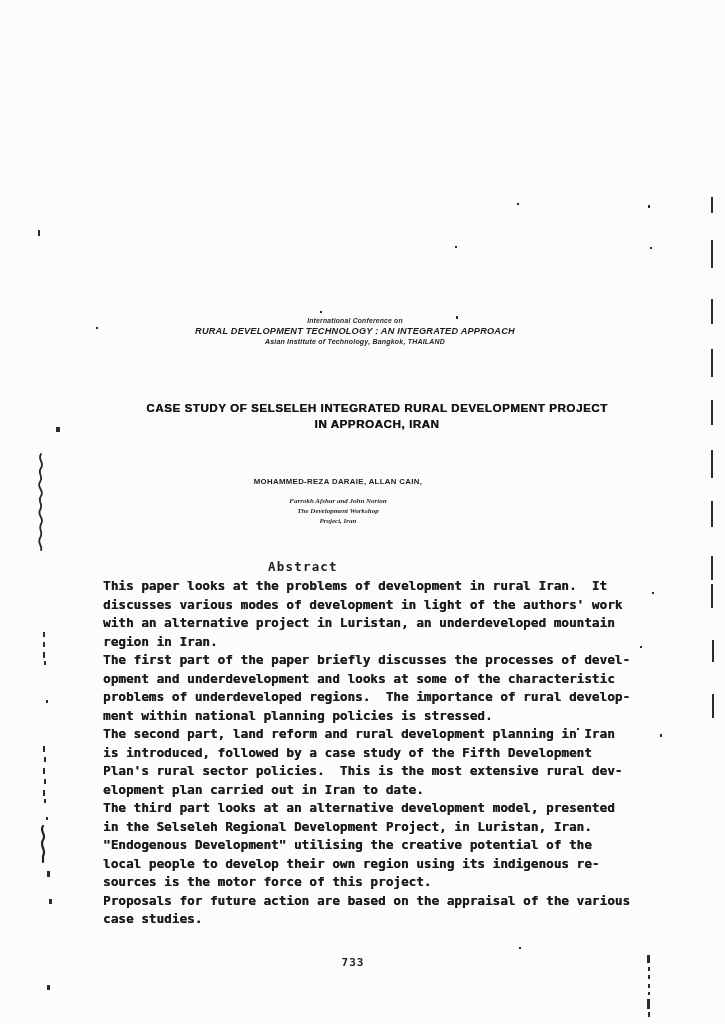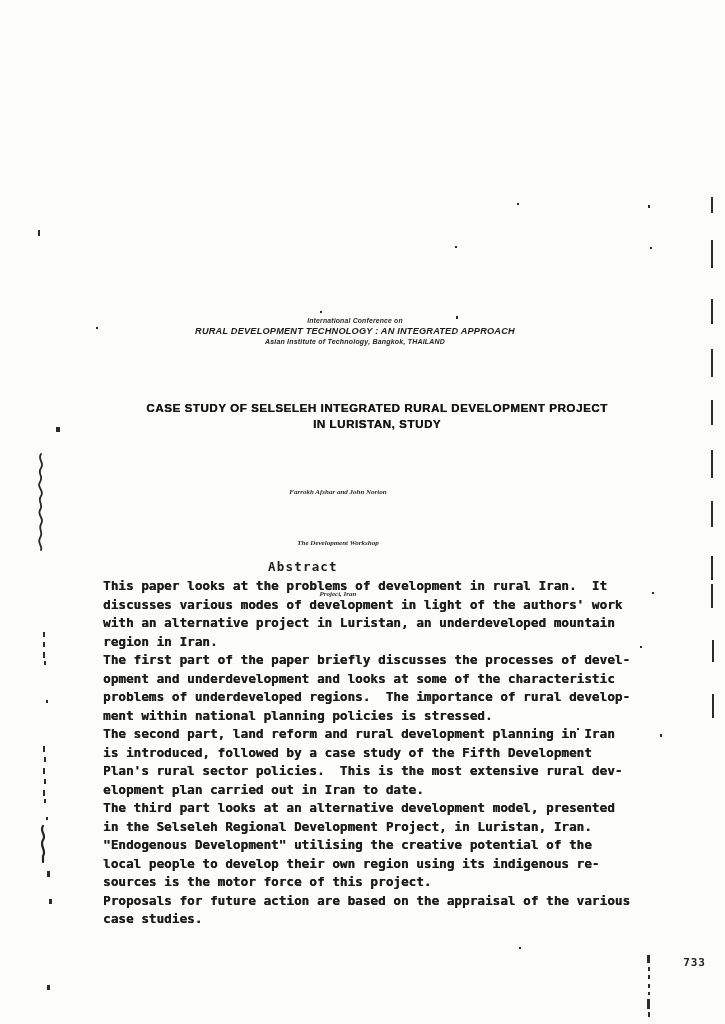--- a/index.html
+++ b/index.html
@@ -16,55 +16,56 @@
   .conf-line3 { font:italic 700 7px "Liberation Sans", sans-serif; color:#242424; letter-spacing:.2px; margin-top:2px; }
 
   
   .paper-title { position:absolute; top:400px; left:0; width:682px; text-align:center;
     font:700 11.6px "Liberation Sans", sans-serif; letter-spacing:.55px; line-height:15.5px; color:#161616;
     text-shadow:.3px 0 0 #161616;margin-left:36px; }
 
   
   .authors { position:absolute; top:477px; left:0; width:676px; text-align:center; }
   .author-line1 { font:700 7.8px "Liberation Sans", sans-serif; letter-spacing:.35px; color:#1c1c1c; }
-  .author-line  { font:italic 700 7px "Liberation Serif", serif; line-height:10px; color:#2a2a2a;margin-top:41px; }
+  .author-line  { font:italic 700 7px "Liberation Serif", serif; line-height:10px; color:#2a2a2a; }
   .author-line.first { margin-top:10px; }
 
   
   .abstract-heading { position:absolute; top:559px; left:268px;
     font:700 12.5px "DejaVu Sans Mono", monospace; letter-spacing:1.2px; color:#1d1d1d; }
   .abstract-body { position:absolute; top:577px; left:103px; width:545px;
     font:700 12.7px "DejaVu Sans Mono", monospace; line-height:18.5px;
     white-space:pre-wrap; color:#1d1d1d; text-shadow:.25px 0 0 #1d1d1d; }
 
   
-  .page-number { position:absolute; top:956px; left:0; width:706px; text-align:right;
+  .page-number { position:absolute; top:956px; left:0; width:706px; text-align:center;
     font:700 11px "DejaVu Sans Mono", monospace; letter-spacing:1px; color:#1c1c1c; }
 
   
   .mark { position:absolute; background:#2b2b2b; }
   .hw { position:absolute; }
 </style>
 </head>
 <body>
 
 <div class="page">
 
   <div class="conf-header">
     <div class="conf-line1">International Conference on</div>
     <div class="conf-line2">RURAL DEVELOPMENT TECHNOLOGY : AN INTEGRATED APPROACH</div>
     <div class="conf-line3">Asian Institute of Technology, Bangkok, THAILAND</div>
   </div>
 
   <div class="paper-title">
     <div>CASE STUDY OF SELSELEH INTEGRATED RURAL DEVELOPMENT PROJECT</div>
-    <div>IN LURISTAN, STUDY</div>
+    <div>IN APPROACH, IRAN</div>
   </div>
 
   <div class="authors">
+    <div class="author-line1">MOHAMMED-REZA DARAIE, ALLAN CAIN,</div>
     <div class="author-line first">Farrokh Afshar and John Norton</div>
     <div class="author-line">The Development Workshop</div>
     <div class="author-line">Project, Iran</div>
   </div>
 
   <div class="abstract-heading">Abstract</div>
 
   <div class="abstract-body">This paper looks at the problems of development in rural Iran.  It
 discusses various modes of development in light of the authors' work
 with an alternative project in Luristan, an underdeveloped mountain

